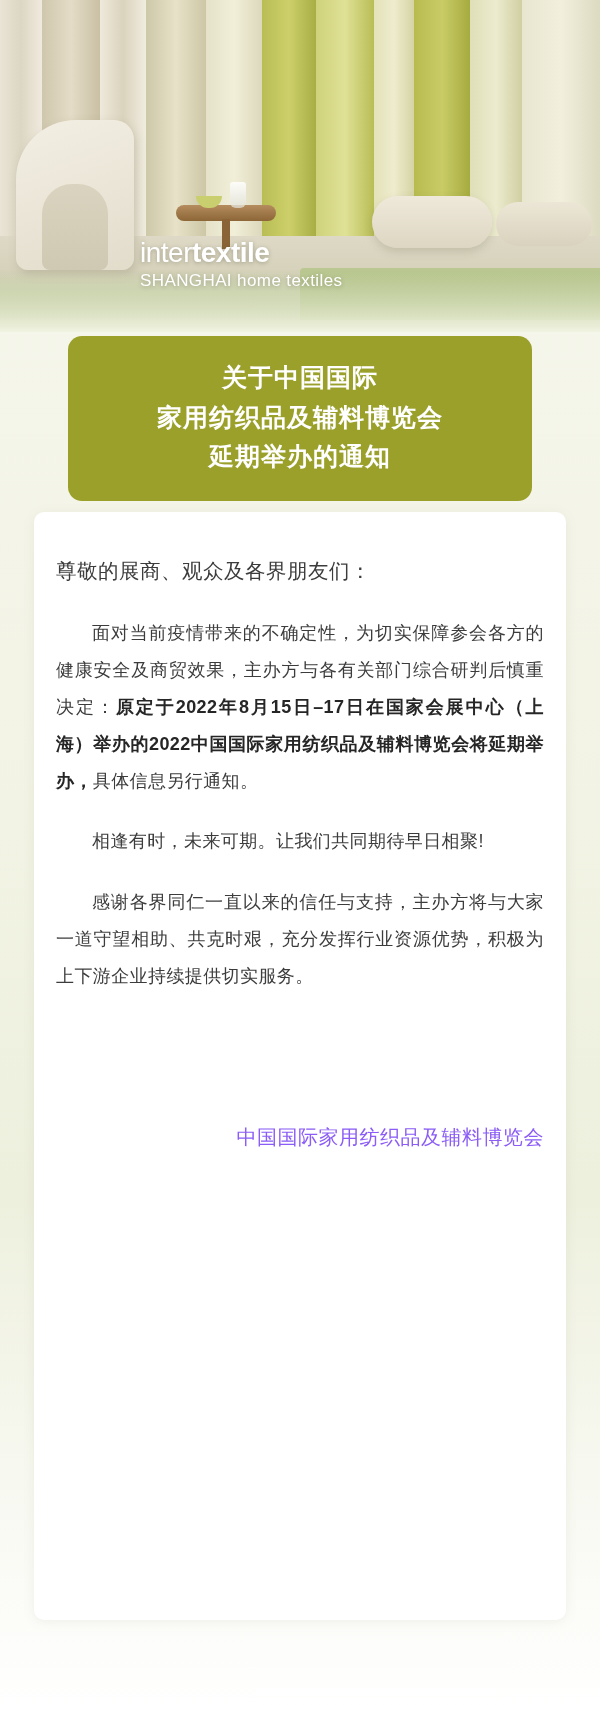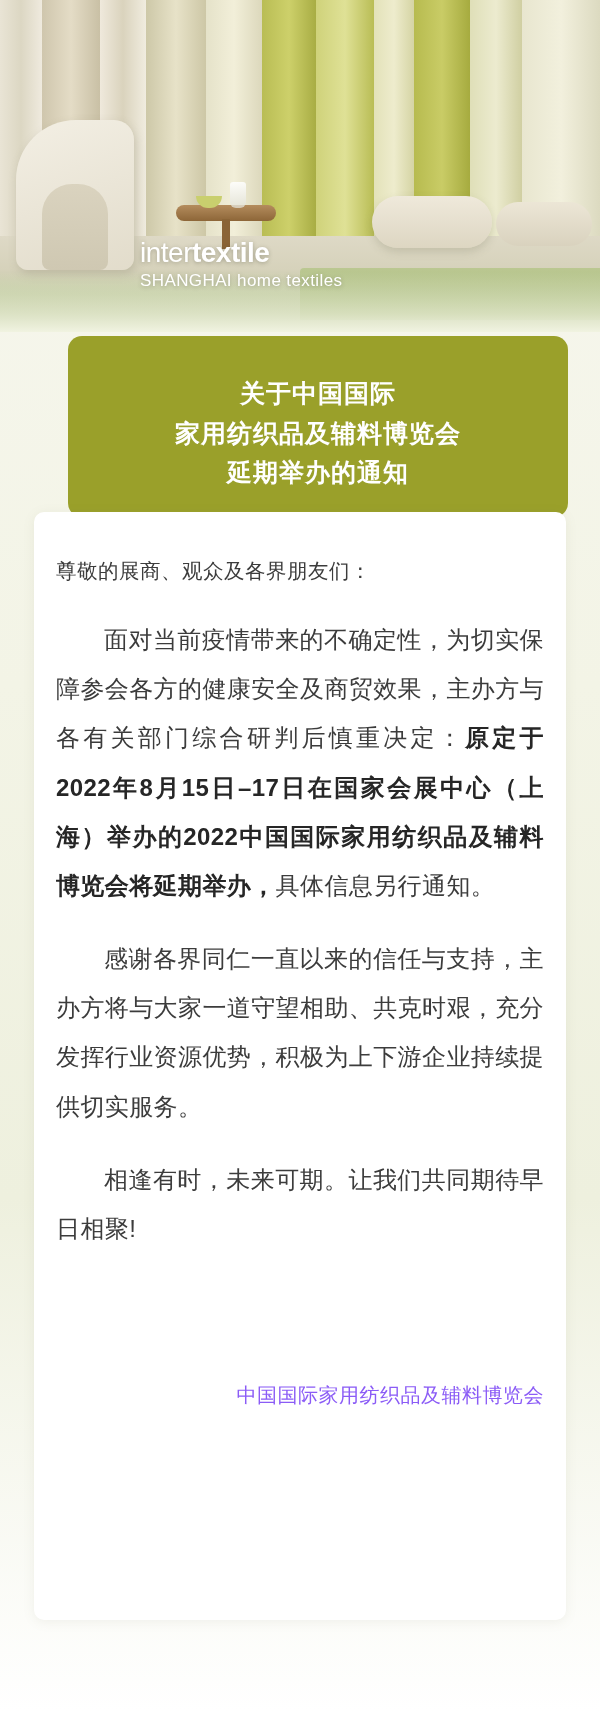--- a/index.html
+++ b/index.html
@@ -144,22 +144,22 @@
     letter-spacing: .4px;
     font-weight: 400;
     white-space: nowrap;
   }
   .logo-sub .thin { font-weight: 300; }
 
   
   .title-card {
     position: absolute;
     left: 68px; top: 336px;
-    width: 500px;
-    padding: 38px 10px 24px;
+    width: 464px;
+    padding: 22px 10px 24px;
     background: #9aa02a;
     border-radius: 14px;
     text-align: center;
     color: #ffffff;
   }
   .title-card .line {
     font-size: 25px;
     font-weight: 700;
     line-height: 1.58;
     letter-spacing: 1px;
@@ -176,21 +176,21 @@
     padding: 40px 22px 48px;
     box-shadow: 0 2px 12px rgba(130,130,100,.10);
   }
   .salutation {
     font-size: 20.5px;
     color: #3c3c3c;
     line-height: 1.9;
     letter-spacing: .5px;
   }
   .para {
-    font-size: 24px;
+    font-size: 18px;
     color: #3c3c3c;
     line-height: 2.05;
     letter-spacing: .4px;
     text-indent: 2em;
     margin-top: 24px;
     text-align: justify;
   }
   .para b {
     font-weight: 700;
     color: #262626;
@@ -246,22 +246,22 @@
   <div class="title-card" style="background: rgb(154, 160, 42);">
     <div class="line">关于中国国际</div>
     <div class="line">家用纺织品及辅料博览会</div>
     <div class="line">延期举办的通知</div>
   </div>
 
   <div class="body-card">
     <div class="salutation">尊敬的展商、观众及各界朋友们：</div>
     <div id="paras">
         <div class="para"><span>面对当前疫情带来的不确定性，为切实保障参会各方的健康安全及商贸效果，主办方与各有关部门综合研判后慎重决定：</span><b>原定于2022年8月15日–17日在国家会展中心（上海）举办的2022中国国际家用纺织品及辅料博览会将延期举办，</b><span>具体信息另行通知。</span></div>
+        <div class="para"><span>相逢有时，未来可期。让我们共同期待早日相聚!</span></div>
         <div class="para"><span>感谢各界同仁一直以来的信任与支持，主办方将与大家一道守望相助、共克时艰，充分发挥行业资源优势，积极为上下游企业持续提供切实服务。</span></div>
-        <div class="para"><span>相逢有时，未来可期。让我们共同期待早日相聚!</span></div>
       </div>
 
   <div class="sign">
       <div>中国国际家用纺织品及辅料博览会</div>
     </div>
     </div>
 
 </div>
 
 </body></html>

